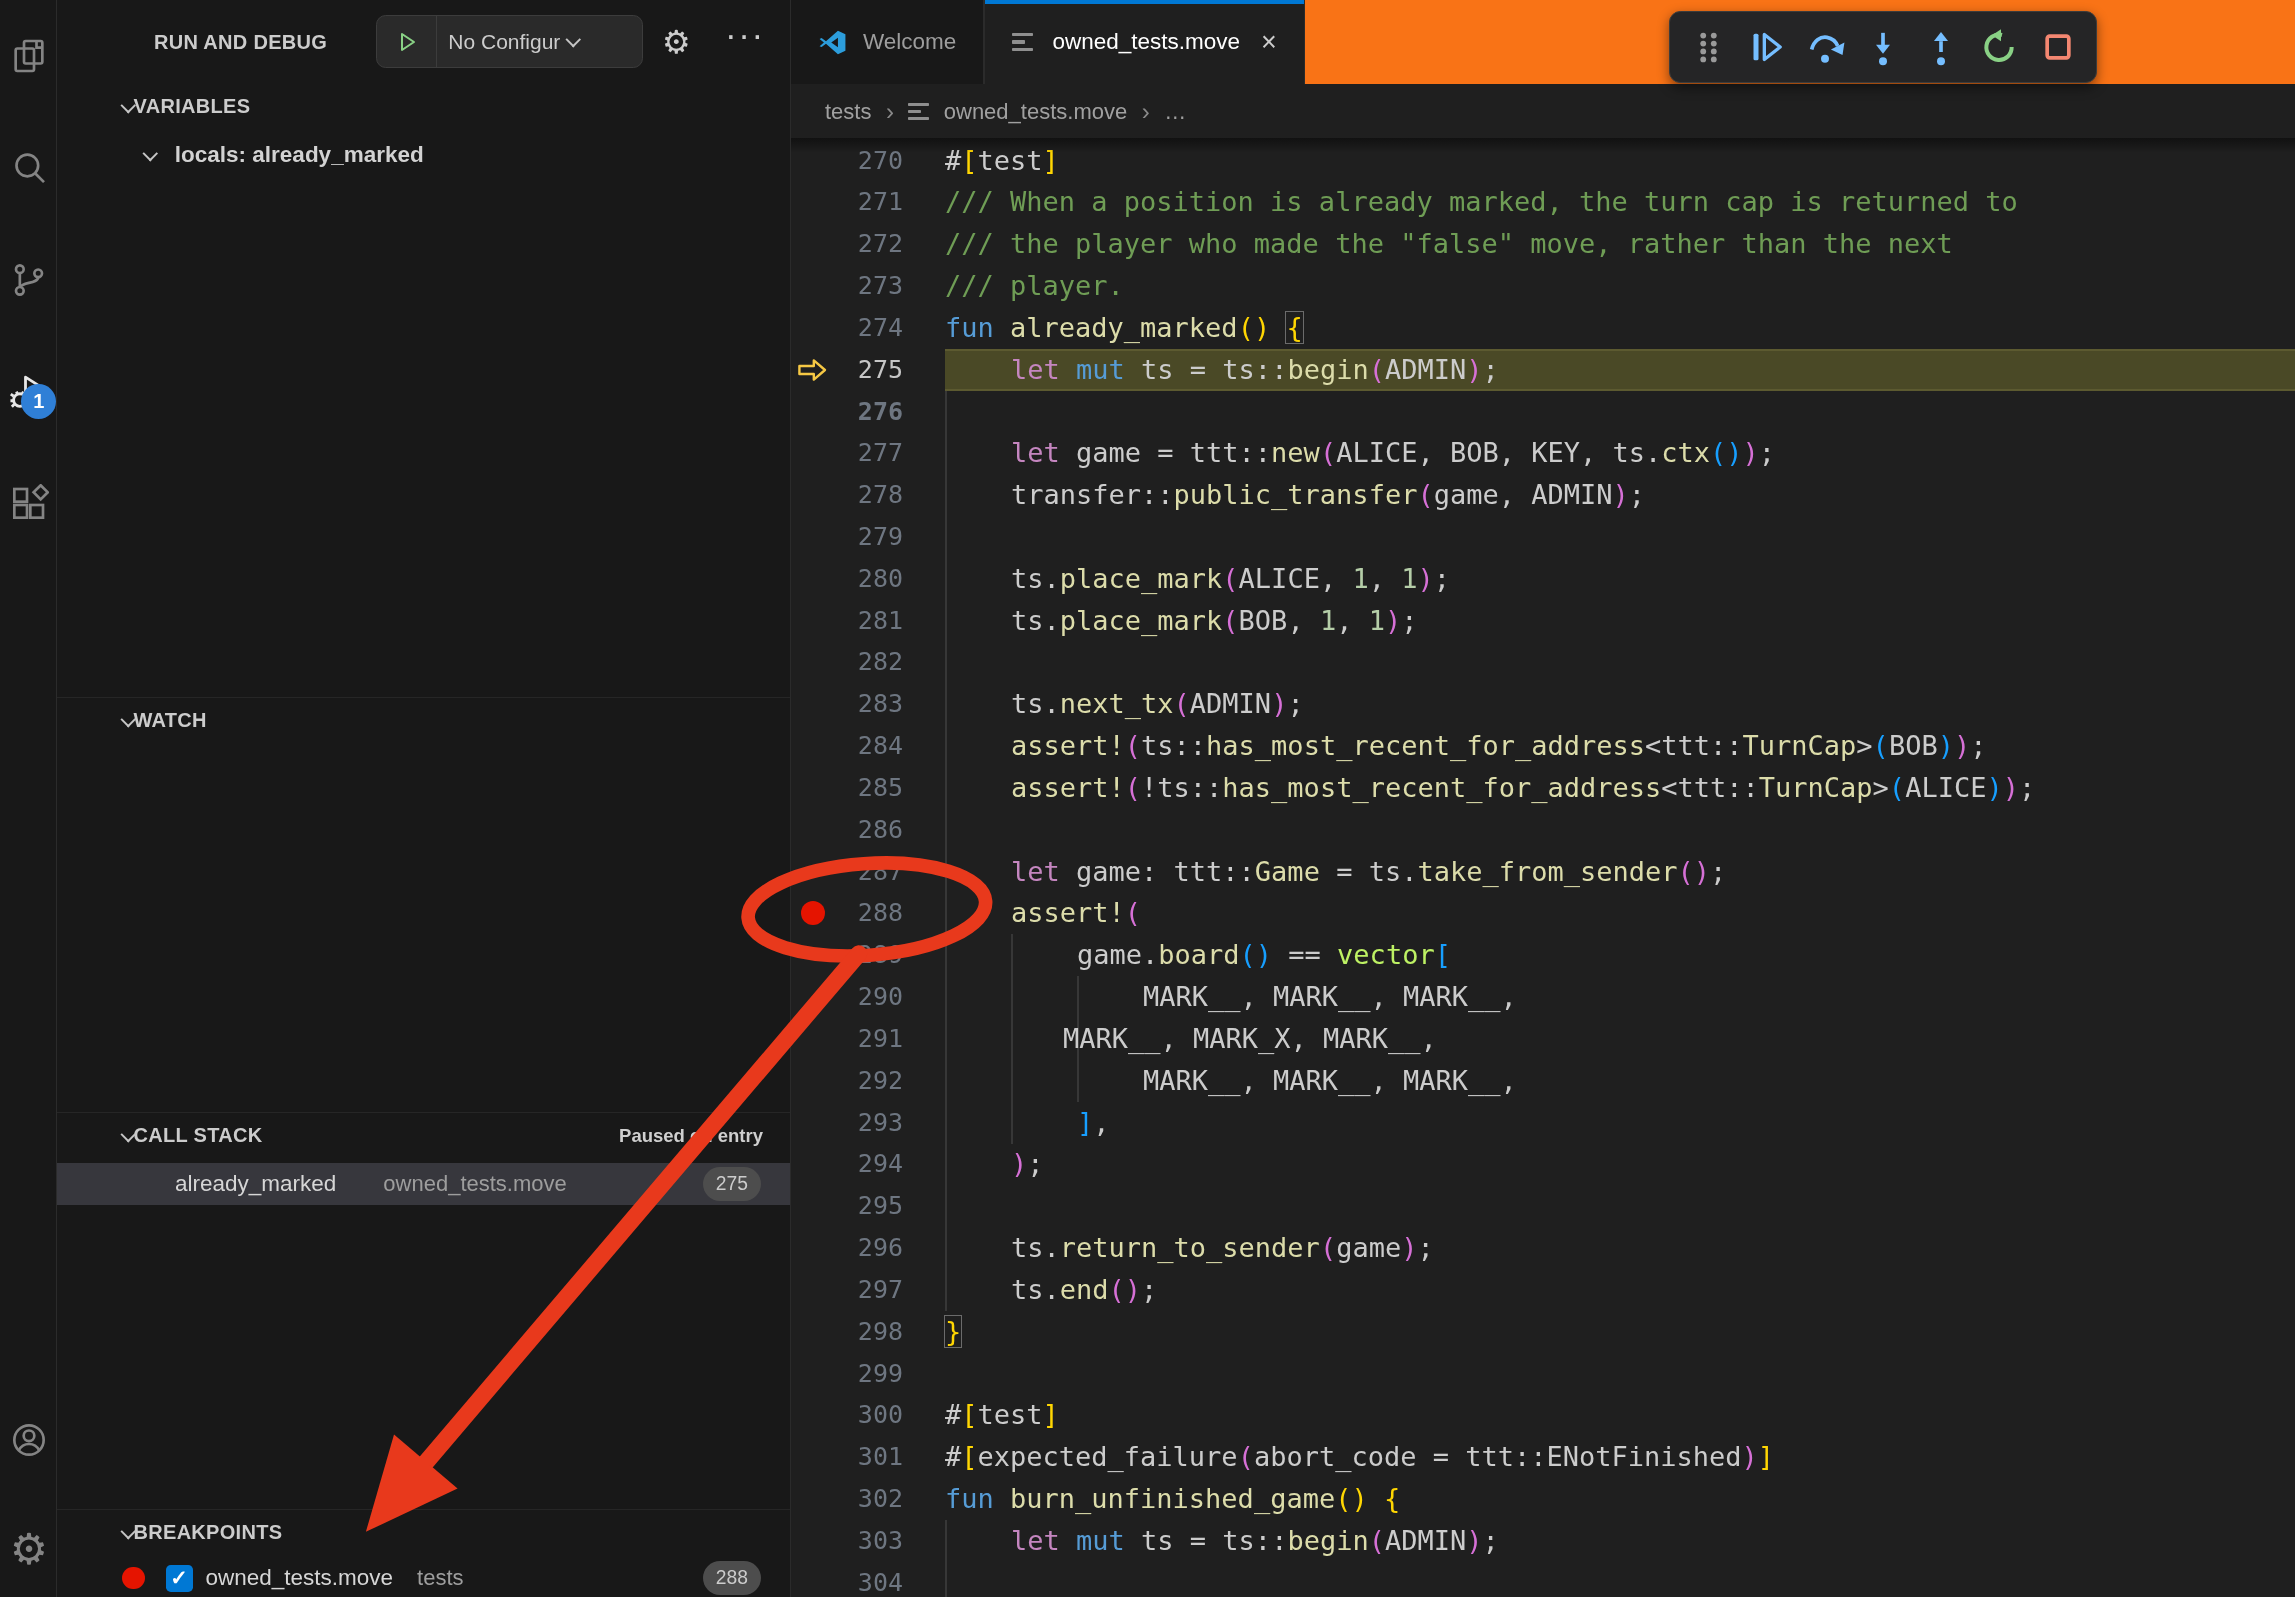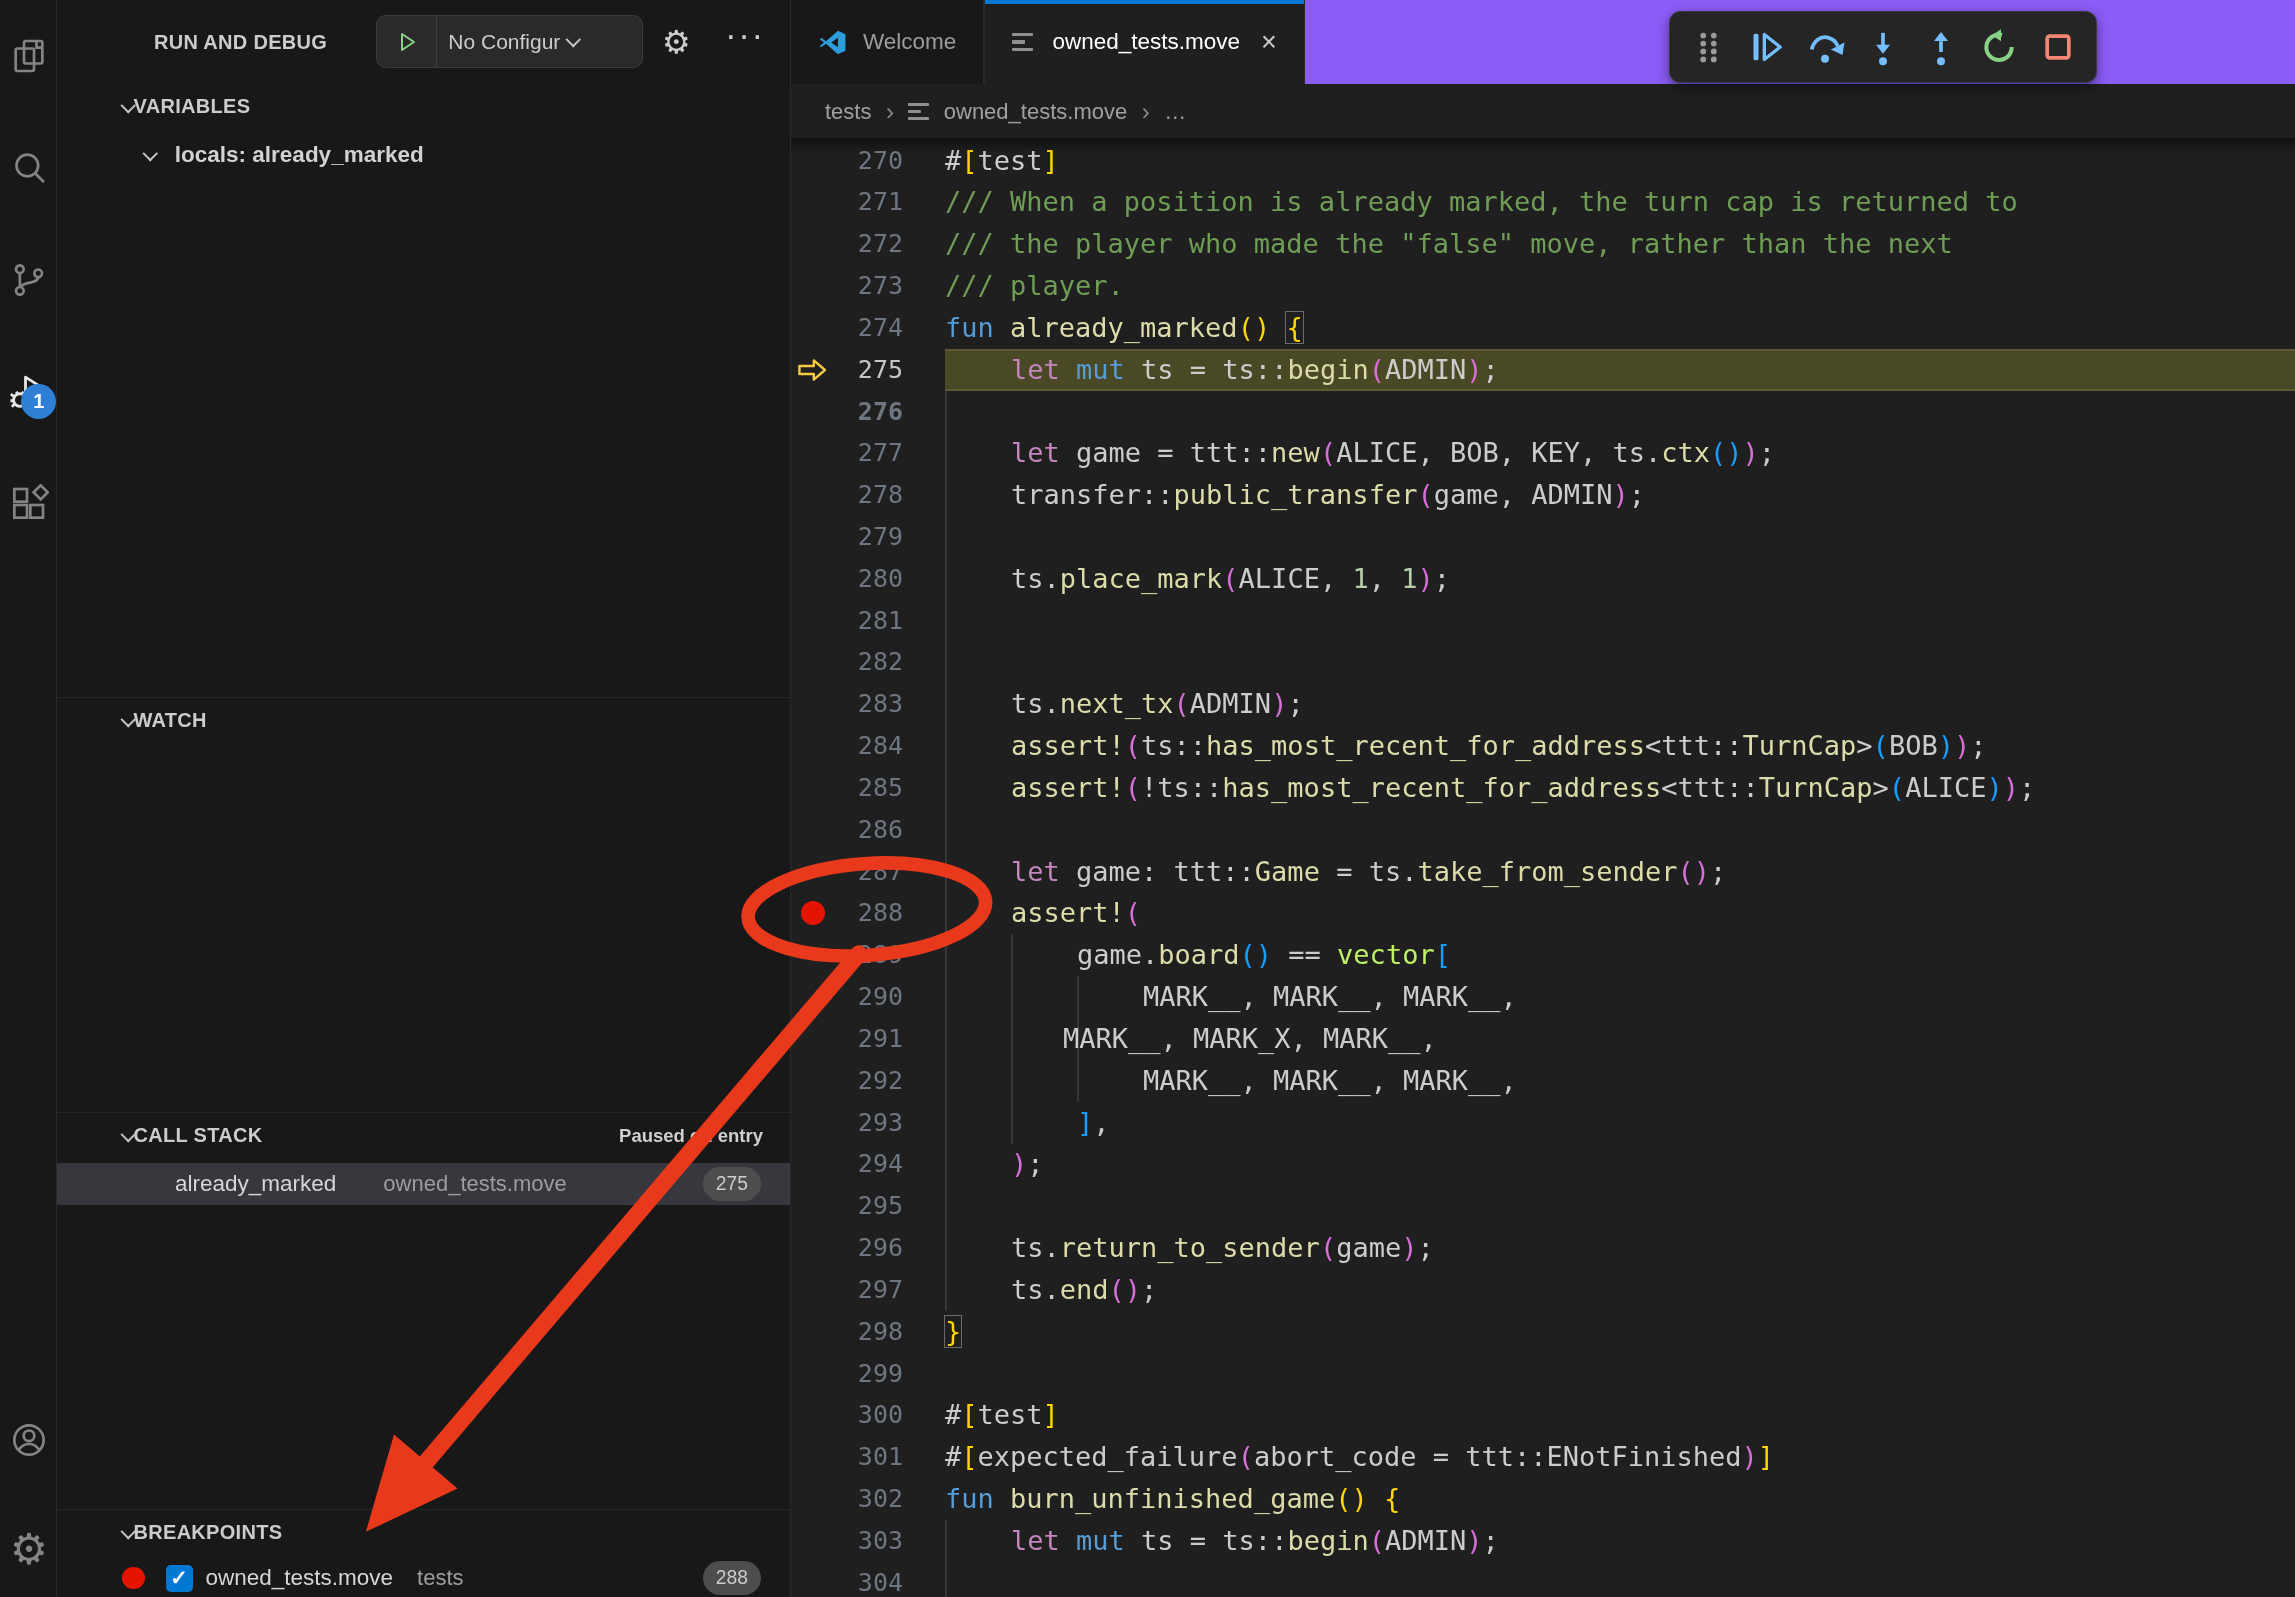--- a/index.html
+++ b/index.html
@@ -40,21 +40,21 @@
   .cs-file{margin-left:47px;font-size:22px;color:#9d9d9d;}
   .pill{margin-left:auto;margin-right:29px;height:34px;min-width:50px;padding:0 13px;border-radius:17px;background:#4d4d4d;
         color:#cccccc;font-size:19.3px;display:flex;align-items:center;justify-content:center;}
   .bp-dot-side{margin-left:65px;width:22.5px;height:22.5px;border-radius:50%;background:#e51400;flex:none;}
   .bp-check{margin-left:21px;width:27px;height:27px;border-radius:4.8px;background:#0078d4;color:#fff;font-size:21px;font-weight:700;
             display:flex;align-items:center;justify-content:center;flex:none;}
   .bp-file{margin-left:13px;font-size:22.5px;color:#d6d6d6;}
   .bp-dir{margin-left:24px;font-size:22px;color:#9d9d9d;}
   
   .editor{position:absolute;left:791px;top:0;width:1505px;height:100%;background:#1f1f1f;}
-  .tabs{position:absolute;left:0;top:0;width:100%;height:84px;background:#8b5cf6;display:flex;}
+  .tabs{position:absolute;left:0;top:0;width:100%;height:84px;background:#f97316;display:flex;}
   .tab{position:relative;height:100%;display:flex;align-items:center;padding:0 27px;background:#181818;
        border-right:0.8px solid #2b2b2b;color:#9d9d9d;font-size:22.5px;}
   .tab.active{background:#1f1f1f;color:#ffffff;border-left:0.8px solid #2b2b2b;}
   .tab.active::before{content:"";position:absolute;left:0;top:0;width:100%;height:4px;background:#0078d4;}
   .tab-label{margin-left:16px;white-space:nowrap;}
   .tab-close{margin-left:21px;font-size:27px;color:#cccccc;line-height:1;}
   .moveicon{display:inline-flex;flex-direction:column;gap:4px;width:24px;flex:none;}
   .moveicon i{display:block;height:3.2px;background:#8f8f8f;border-radius:0.8px;}
   .moveicon i:nth-child(1){width:21px;}.moveicon i:nth-child(2){width:13px;}.moveicon i:nth-child(3){width:21px;}
   .breadcrumb{position:absolute;left:0;top:84px;width:100%;height:55px;background:#1f1f1f;display:flex;align-items:center;
@@ -287,20 +287,21 @@
             <span class="ltxt" style="padding-left: 0px;"></span>
           </div>
           <div class="cl" style="top: 420px;">
             <i class="guide" style="left: 154px;"></i>
             <span class="lnum">280</span>
             <span class="ltxt" style="padding-left: 66px;"><span class="tk p">ts.</span><span class="tk f">place_mark</span><span class="tk m">(</span><span class="tk p">ALICE, </span><span class="tk n">1</span><span class="tk p">, </span><span class="tk n">1</span><span class="tk m">)</span><span class="tk p">;</span></span>
           </div>
           <div class="cl" style="top: 462px;">
             <i class="guide" style="left: 154px;"></i>
             <span class="lnum">281</span>
+            <span class="ltxt" style="padding-left: 66px;"><span class="tk p">ts.</span><span class="tk f">place_mark</span><span class="tk m">(</span><span class="tk p">BOB, </span><span class="tk n">1</span><span class="tk p">, </span><span class="tk n">1</span><span class="tk m">)</span><span class="tk p">;</span></span>
           </div>
           <div class="cl" style="top: 503px;">
             <i class="guide" style="left: 154px;"></i>
             <span class="lnum">282</span>
             <span class="ltxt" style="padding-left: 0px;"></span>
           </div>
           <div class="cl" style="top: 545px;">
             <i class="guide" style="left: 154px;"></i>
             <span class="lnum">283</span>
             <span class="ltxt" style="padding-left: 66px;"><span class="tk p">ts.</span><span class="tk f">next_tx</span><span class="tk m">(</span><span class="tk p">ADMIN</span><span class="tk m">)</span><span class="tk p">;</span></span>

